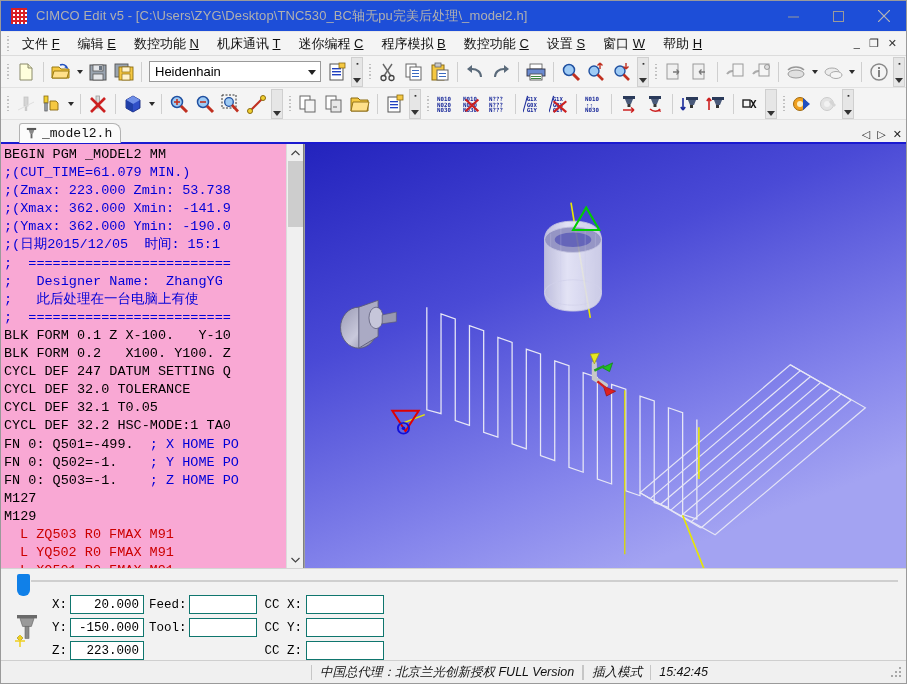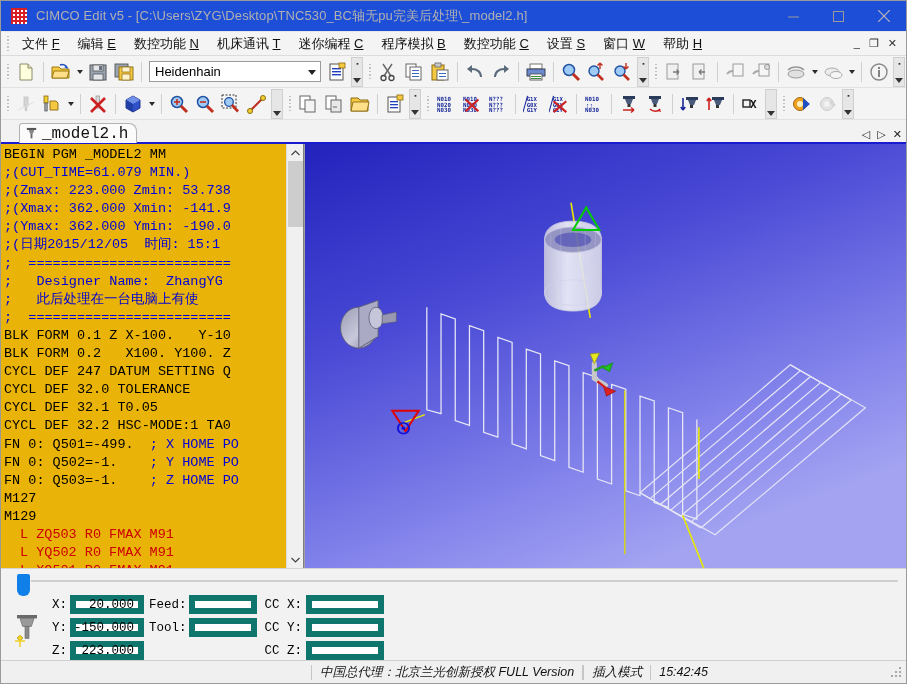--- a/index.html
+++ b/index.html
@@ -112,29 +112,29 @@
 
   .tabstrip {
     height: 22px; min-height:22px; display:flex; align-items:flex-end;
     background:#f2f2f2; position:relative; padding-left:18px;
   }
   .doctab {
     height:20px; background:#fbfbfb; border:1px solid #b3b3b3; border-bottom:none;
     border-radius: 3px 8px 0 0;
     display:flex;align-items:center;gap:4px;padding:0 8px 0 5px; position:relative; top:1px;
   }
-  .doctab .tname { font-family:"Liberation Mono", monospace; font-size:16px; color:#111; }
+  .doctab .tname { font-family:"Liberation Mono", monospace; font-size:13px; color:#111; }
   .tab-nav { position:absolute; right:4px; bottom:2px; display:flex; gap:7px; align-items:center; color:#222; font-size:11px;}
   .tab-nav span { line-height:1; }
 
   .panes { flex:1; display:flex; min-height:0; border-top:2px solid #1a1ad0; }
 
   
   .editor {
-    width: 303px; min-width:303px; background:#eab308;
+    width: 303px; min-width:303px; background:#f9a8d4;
     border-right:1px solid #808080; position:relative; display:flex;
     overflow:hidden;
   }
   .code {
     flex:1; padding:2px 0 0 3px; overflow:hidden;
     font-family:"Liberation Mono","DejaVu Sans Mono",monospace;
     font-size:13.5px; line-height:18.1px; white-space:pre;
   }
   .code .ln { height:18.1px; white-space:pre; overflow:hidden; }
   .c-blk { color:#000000; }
@@ -172,21 +172,21 @@
   .dro-grid { display:flex; gap:5px; align-items:flex-start; }
   .dro-col { display:flex; flex-direction:column; gap:4px; }
   .dro-row { display:flex; align-items:center; gap:4px; height:19px; }
   .dro-lbl {
     font-family:"Liberation Mono",monospace; font-size:12.5px; color:#000; text-align:right;
   }
   .dro-lbl.w1 { width:14px; }
   .dro-lbl.w2 { width:40px; }
   .dro-lbl.w3 { width:36px; }
   .dro-in {
-    height:19px; border:6px solid #0f766e; background:#fff;
+    height:19px; border:1px solid #0f766e; background:#fff;
     font-family:"Liberation Mono",monospace; font-size:12.5px; color:#000;
     display:flex; align-items:center; justify-content:flex-end; padding-right:4px;
   }
   .dro-in.v { width:74px; }
   .dro-in.cc { width:78px; }
   .dro-in.ft { width:68px; }
 
   
   .watermark { position:absolute; right:0; bottom:2px; width:300px; height:92px; pointer-events:none; }
 

